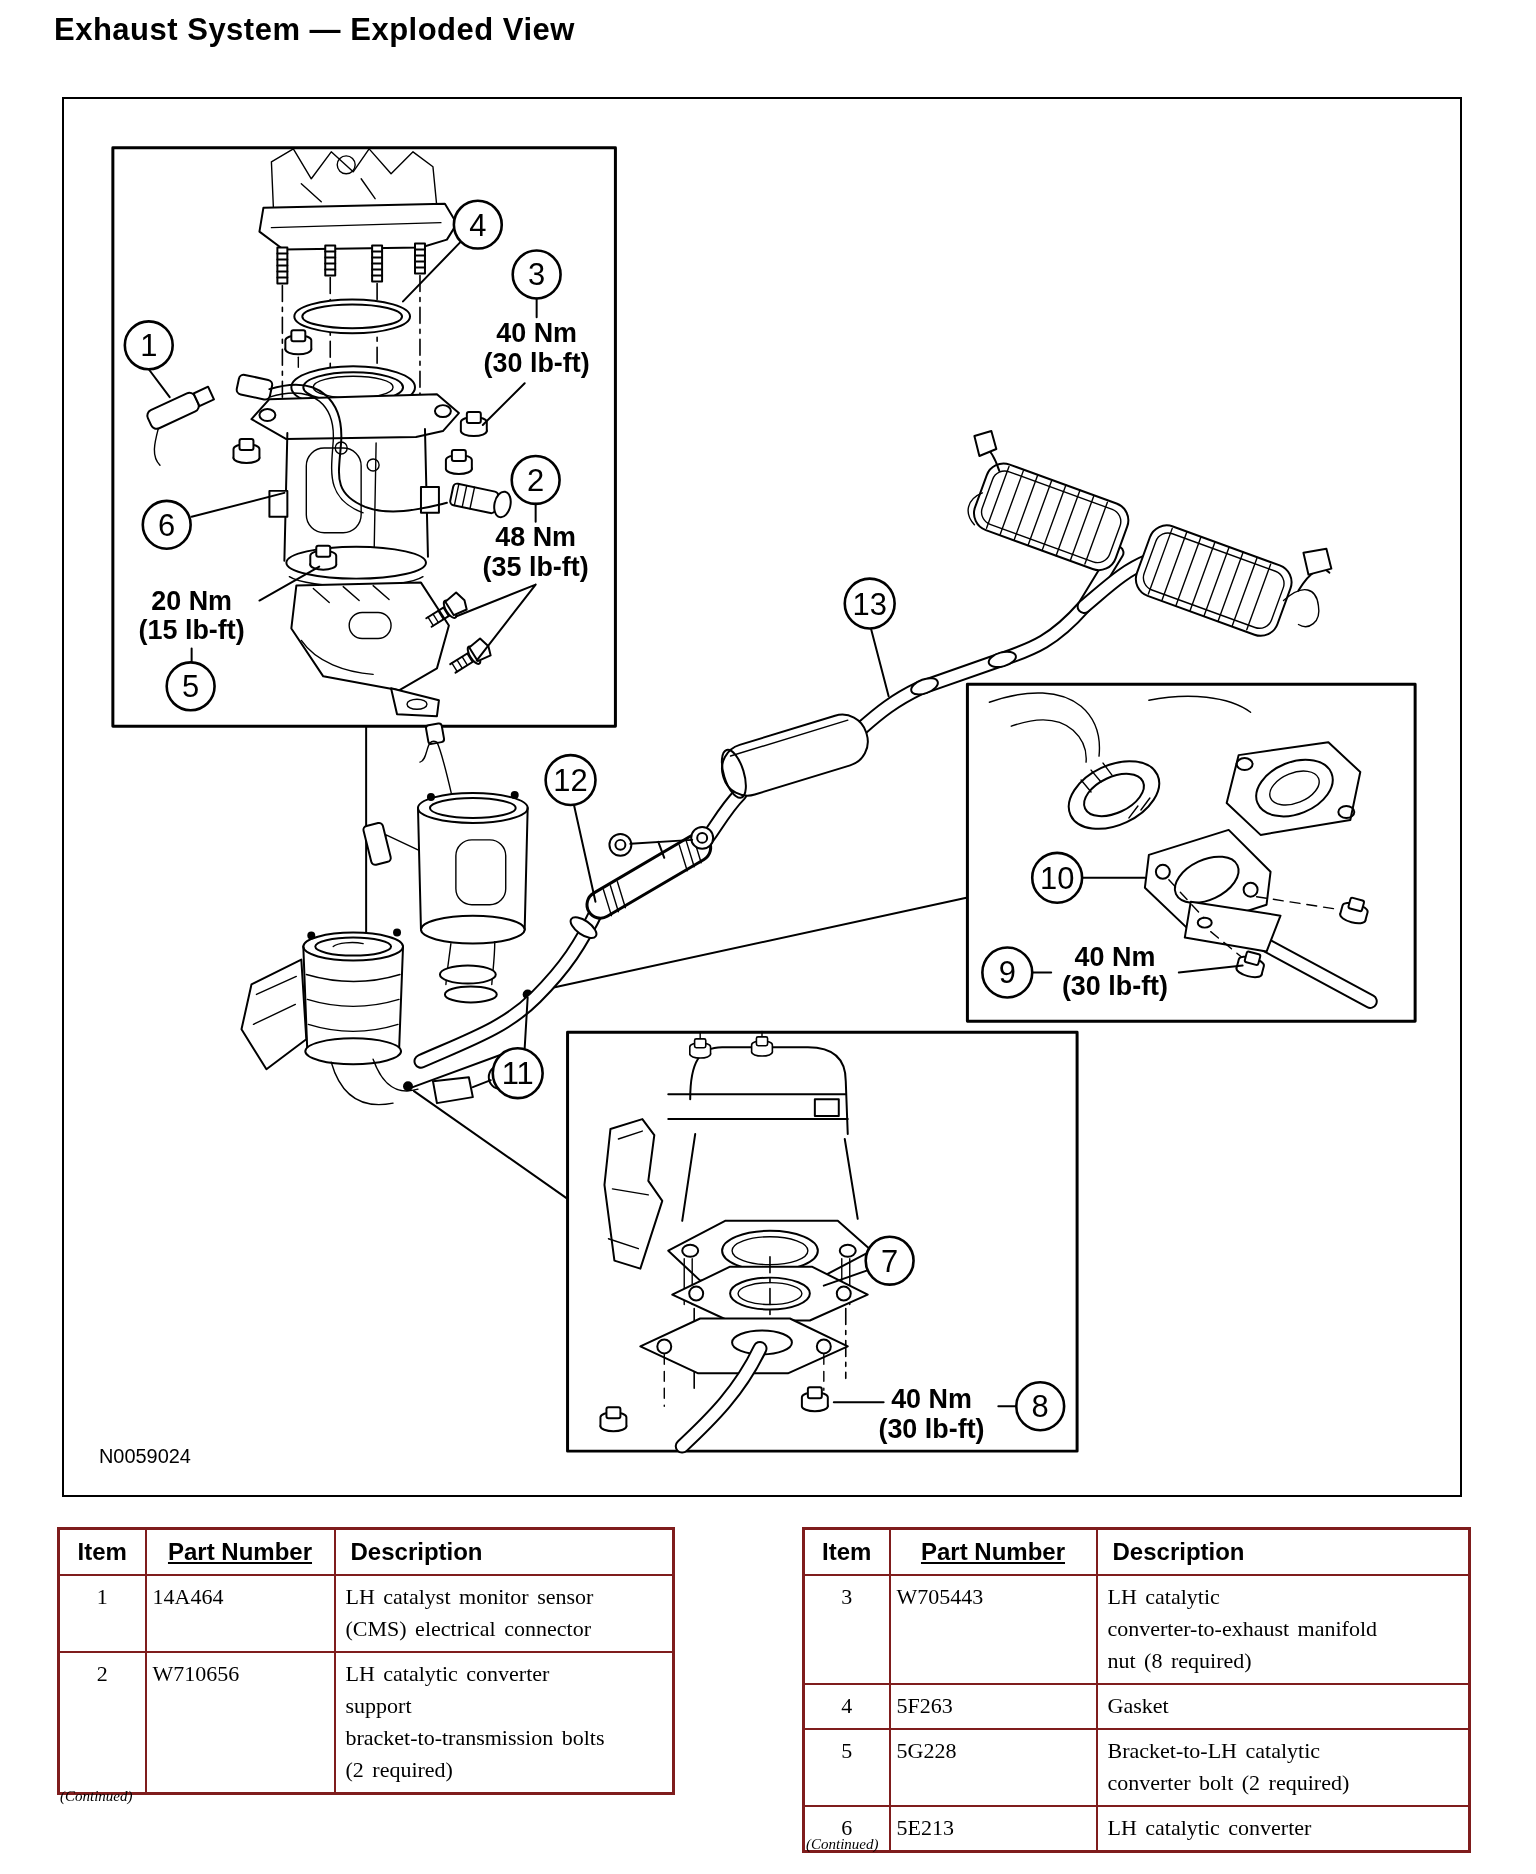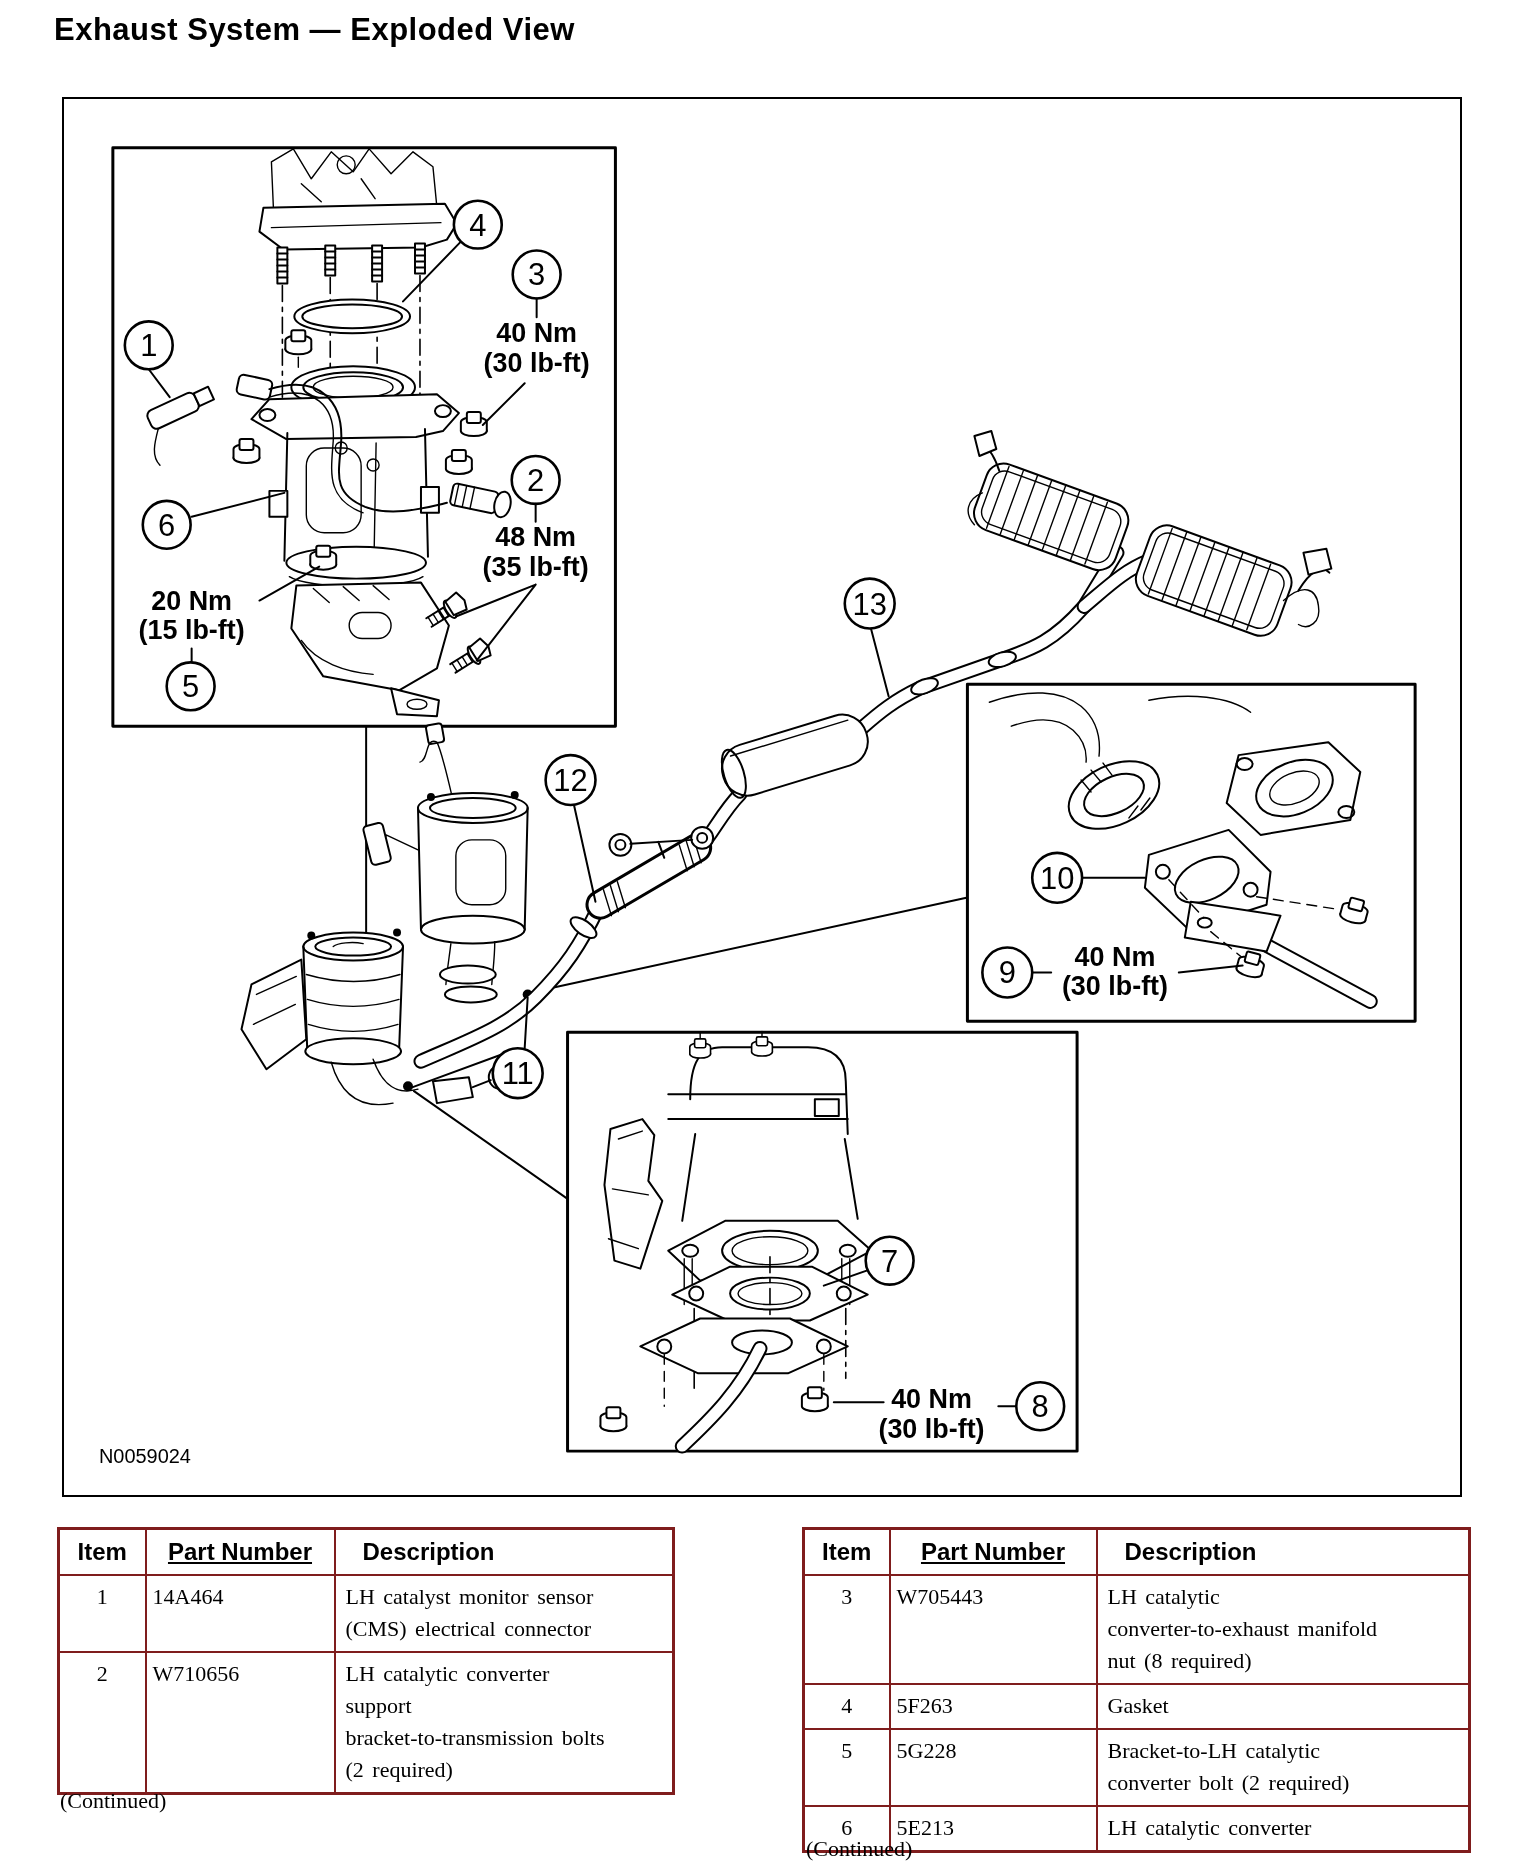--- a/index.html
+++ b/index.html
@@ -26,23 +26,23 @@
   svg .figid{font-family:"Liberation Sans",sans-serif;font-size:20px;}
   
   .parts-table{position:absolute;border-collapse:collapse;table-layout:fixed;background:#fff;}
   .parts-table,.parts-table th,.parts-table td{border:2px solid #7f1d1d;}
   .parts-table{border-width:3px;}
   .parts-table th{font-family:"Liberation Sans",sans-serif;font-size:24px;font-weight:bold;height:40px;padding:2px 6px;}
   .parts-table td{font-family:"Liberation Serif",serif;font-size:22px;line-height:32px;vertical-align:top;padding:5px 6px 6px;}
   .col-item{text-align:center;}
   th.col-part{text-align:center;text-decoration:underline;}
   td.col-part{}
-  th.col-desc{text-align:left;padding-left:27px;}
+  th.col-desc{text-align:left;padding-left:15px;}
   td.col-desc{padding-left:10px;word-spacing:3px;white-space:pre-line;}
-  .table-continued{position:absolute;font-family:"Liberation Serif",serif;font-size:22px;}
+  .table-continued{position:absolute;font-family:"Liberation Serif",serif;font-size:15px;font-style:italic;}
 </style>
 </head>
 <body>
 
 <div class="page-title">Exhaust System — Exploded View</div>
 
 <div class="diagram-frame">
 <svg viewBox="62 97 1400 1400">
   <defs>
     <g id="nut">

